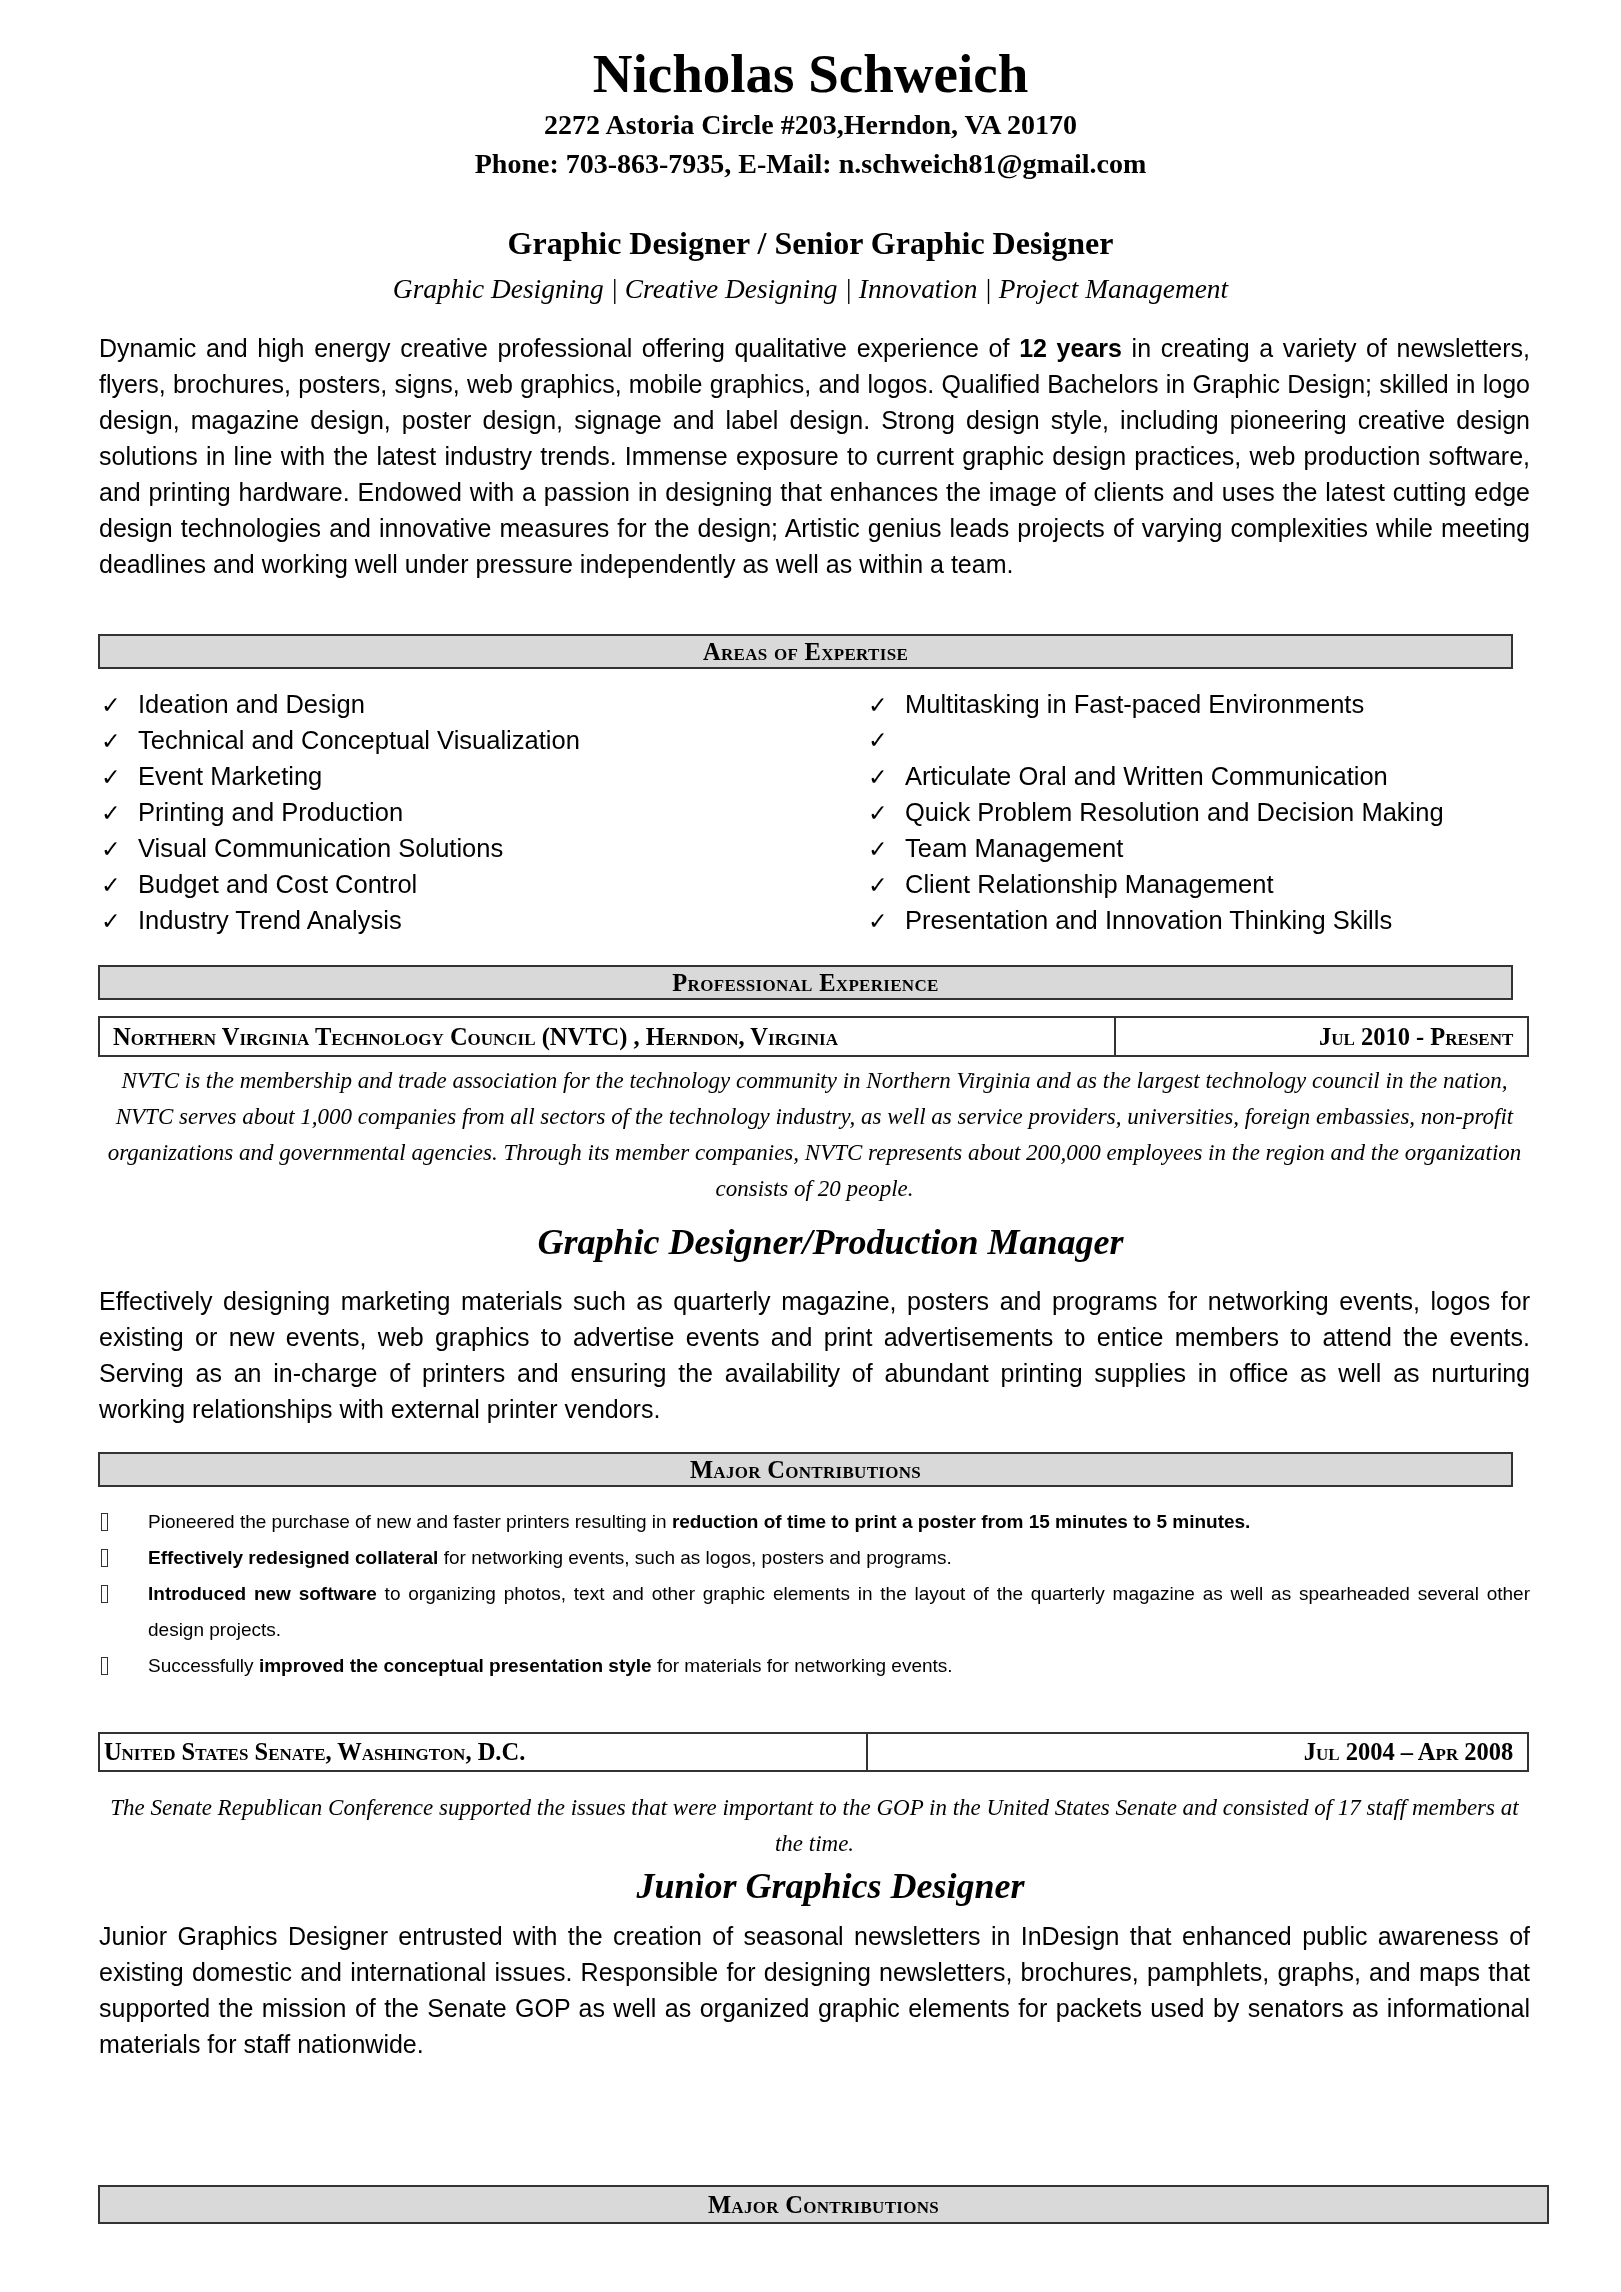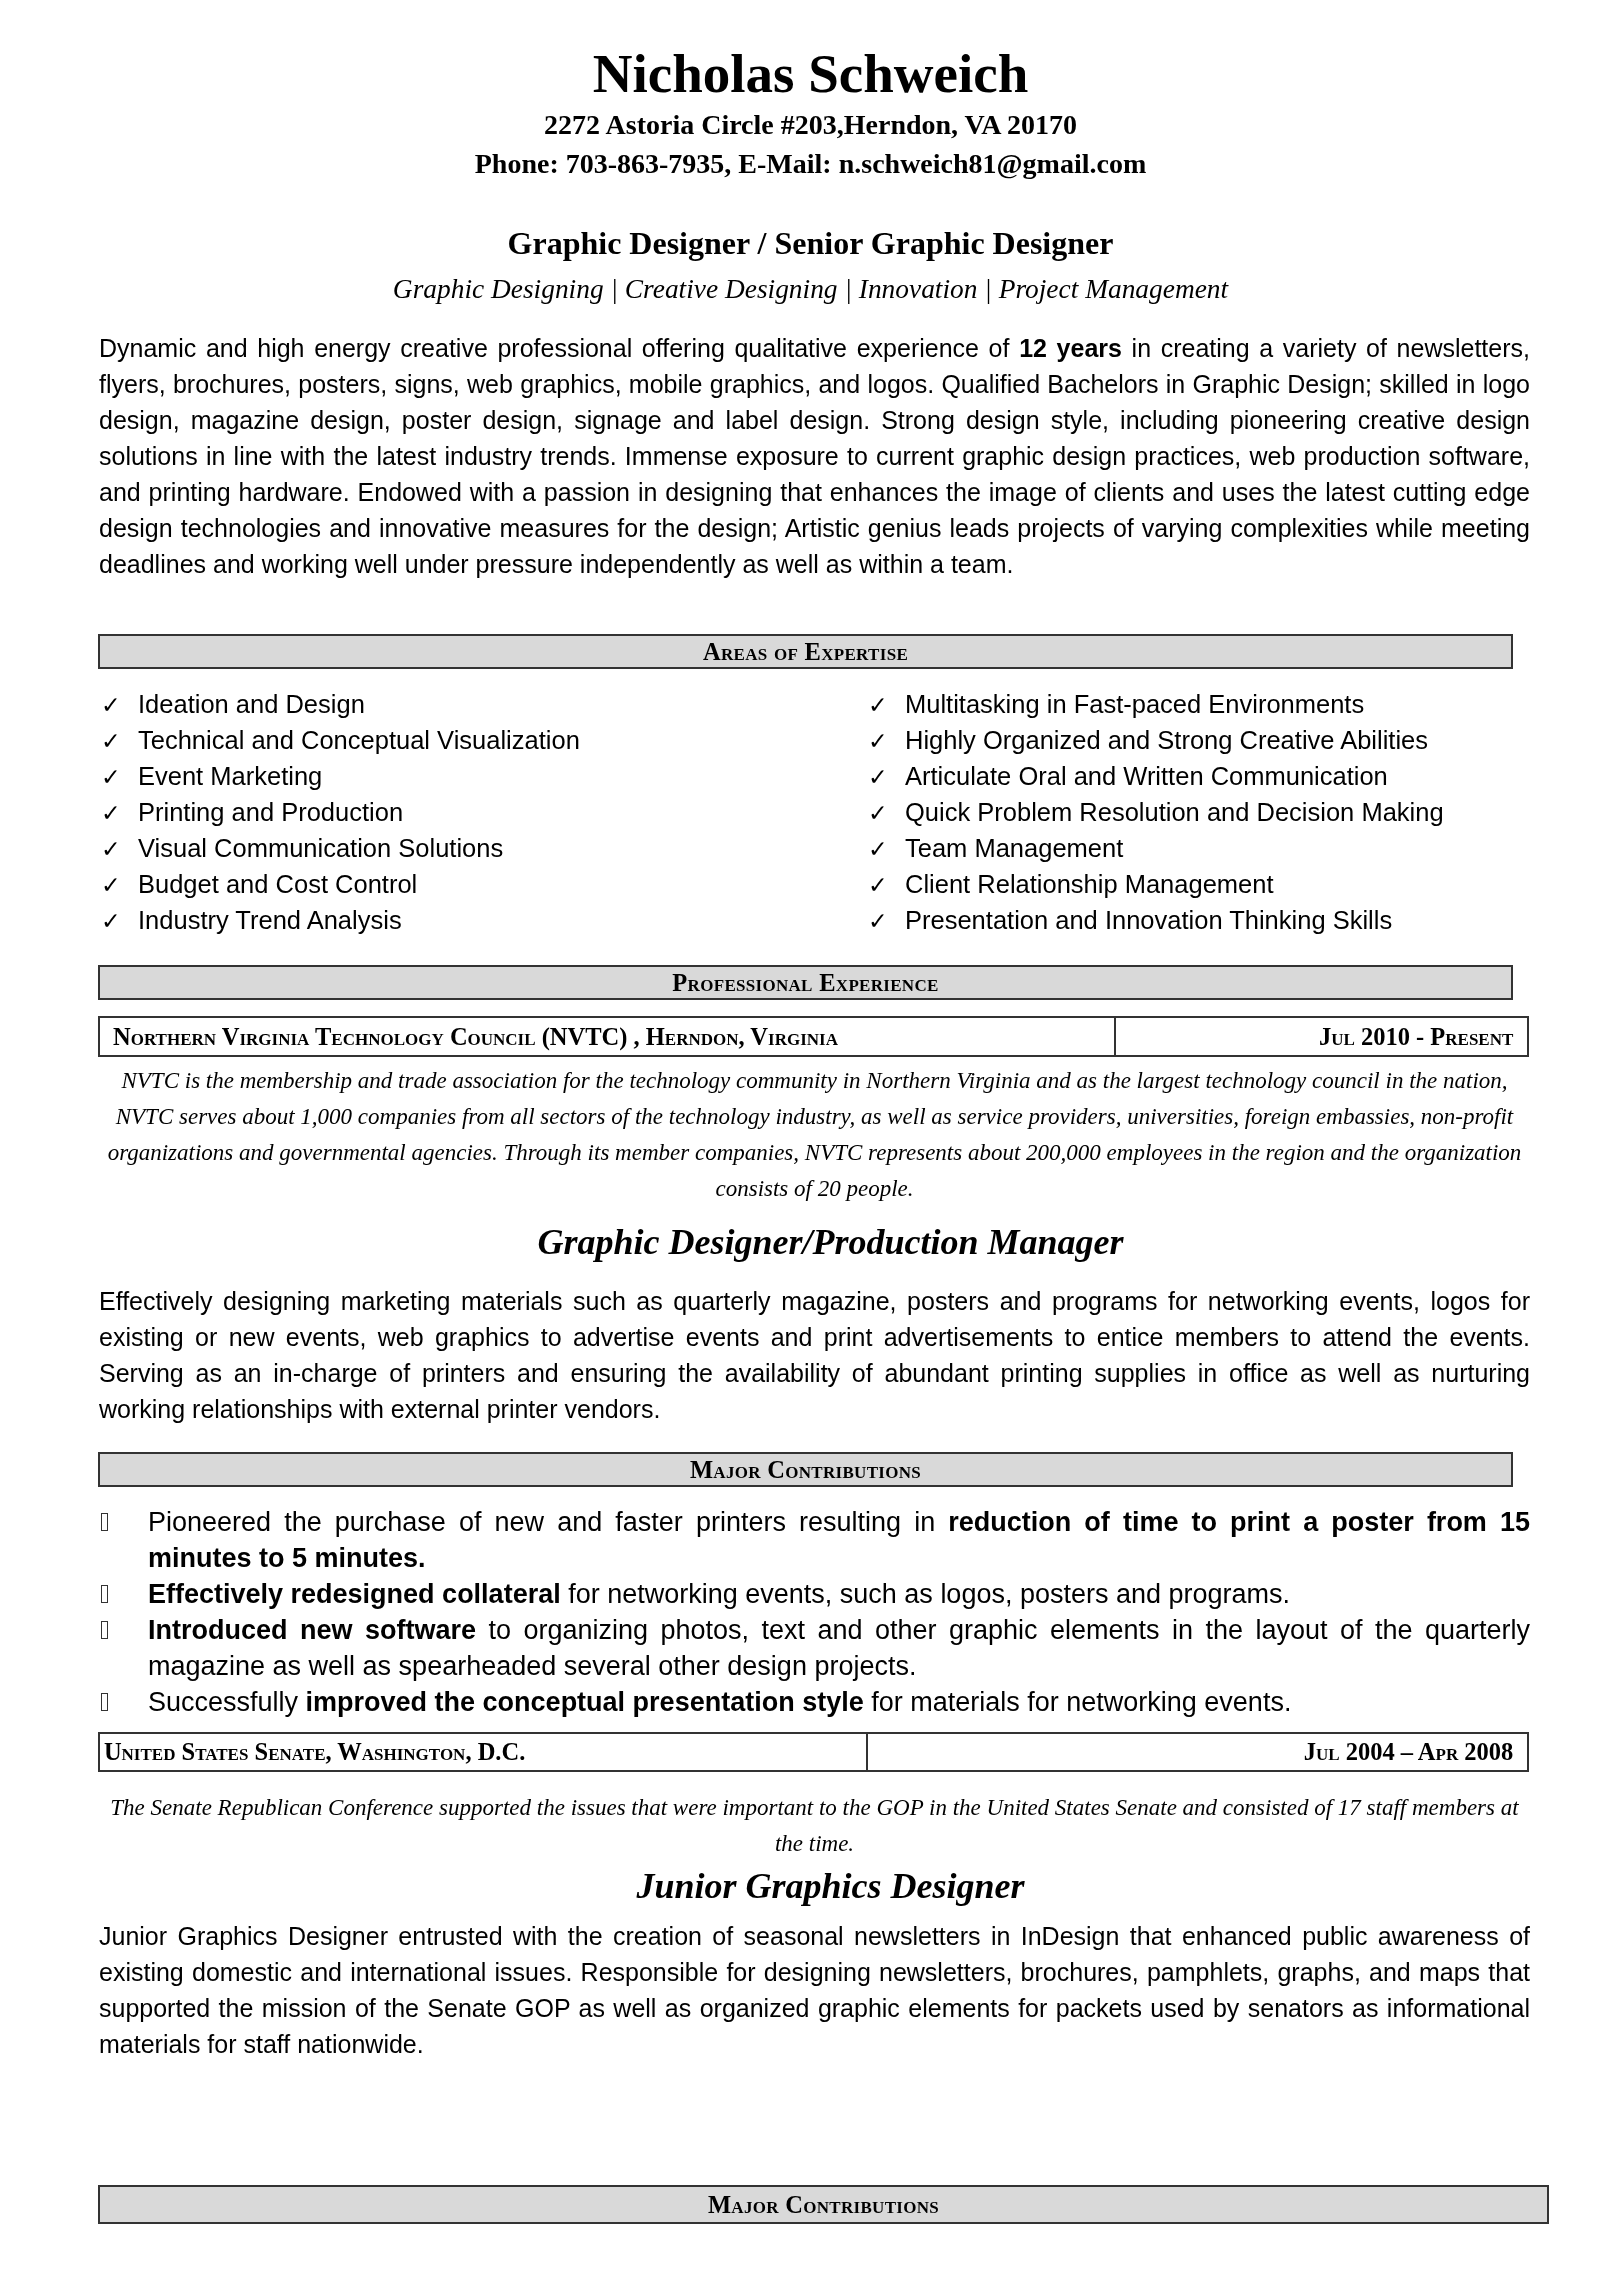--- a/index.html
+++ b/index.html
@@ -27,21 +27,21 @@
   .check-mark { width: 37px; font-size: 23.5px; }
 
   .jobrow { left: 98px; width: 1431px; height: 41px; border: 2px solid #333; box-sizing: border-box; display: flex; }
   .jobrow .cell { display: flex; align-items: center; font-family: "Liberation Serif", "DejaVu Serif", serif; font-variant: small-caps; font-weight: bold; font-size: 24.5px; box-sizing: border-box; }
   .jobrow .left { padding-left: 13px; border-right: 2px solid #333; }
   .jobrow .right { flex: 1; justify-content: flex-end; padding-right: 13.7px; border-radius: 10px; }
 
   .orgdesc { left: 99px; width: 1431px; text-align: center; font-family: "Liberation Serif", "DejaVu Serif", serif; font-style: italic; font-size: 23px; line-height: 36px; }
   .jobtitle { font-family: "Liberation Serif", "DejaVu Serif", serif; font-style: italic; font-weight: bold; font-size: 36px; line-height: 39px; padding-left: 20px; }
 
-  .bullets { left: 99px; width: 1431px; font-size: 27px; line-height: 36px; }
+  .bullets { left: 99px; width: 1431px; font-size: 19px; line-height: 36px; }
   .bullet { display: flex; }
   .bullet-icon { width: 49px; flex: none; position: relative; }
   .bullet-icon i { position: absolute; left: 2px; top: 8.8px; width: 6.9px; height: 18.6px; border: 1px solid #333; box-sizing: border-box; }
   .bullet-text { flex: 1; text-align: justify; text-align-last: left; }
 </style>
 </head>
 <body>
 
 <div class="abs center serif name">Nicholas Schweich</div>
 <div class="abs center serif addr">2272 Astoria Circle #203,Herndon, VA 20170</div>
@@ -86,21 +86,20 @@
     </div>
 </div>
 
 <div class="abs sans check-col" style="left:868px; top:686px; width:686px;">
   <div class="check-row">
       <span class="check-mark">✓</span>
       <span>Multitasking in Fast-paced Environments</span>
     </div>
   <div class="check-row">
       <span class="check-mark">✓</span>
-      <span>Highly Organized and Strong Creative Abilities</span>
     </div>
   <div class="check-row">
       <span class="check-mark">✓</span>
       <span>Articulate Oral and Written Communication</span>
     </div>
   <div class="check-row">
       <span class="check-mark">✓</span>
       <span>Quick Problem Resolution and Decision Making</span>
     </div>
   <div class="check-row">

